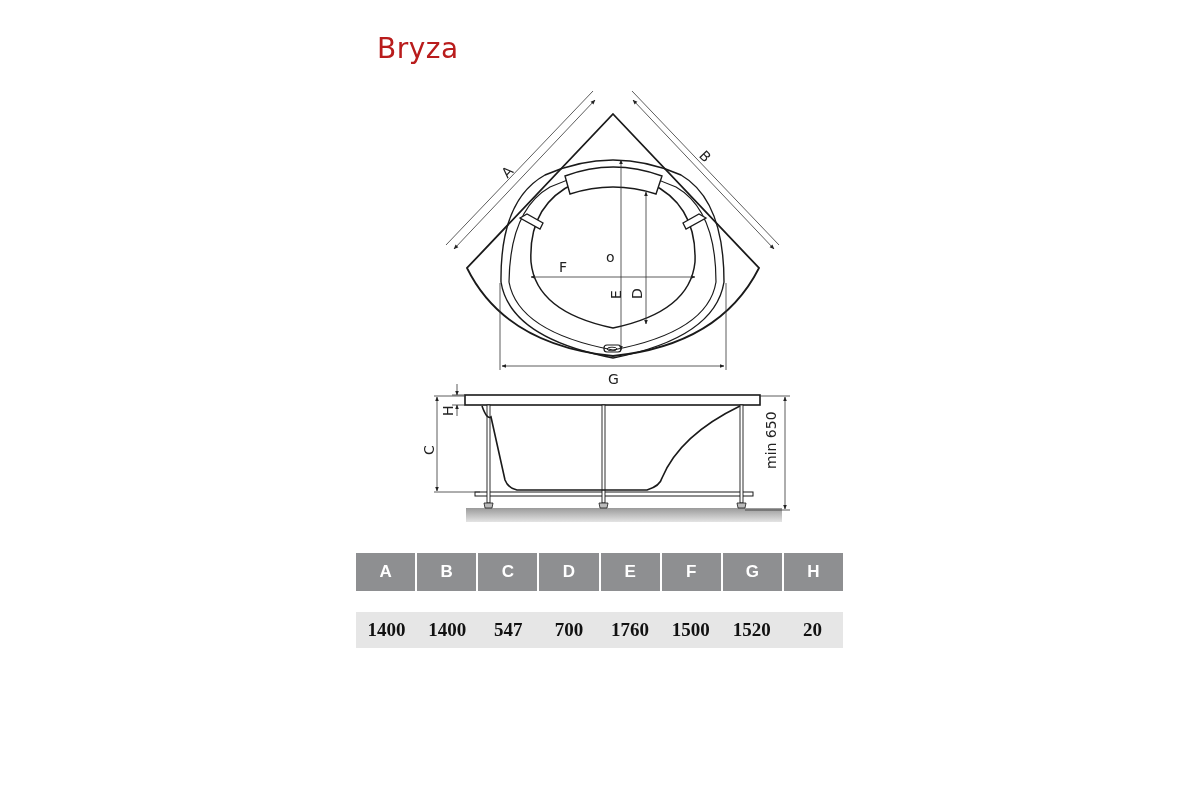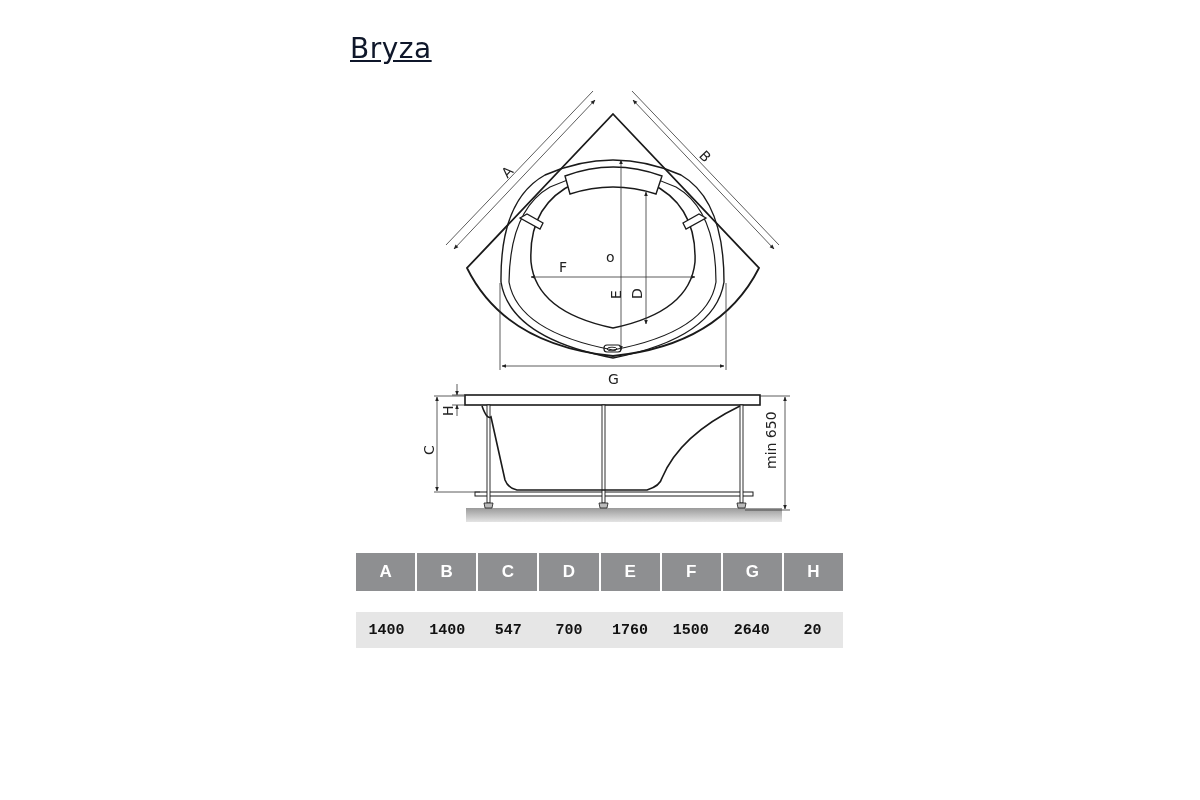--- a/index.html
+++ b/index.html
@@ -1,25 +1,25 @@
 <!DOCTYPE html>
 <html><head>
 <meta charset="utf-8">
 <style>
   html, body { margin:0; padding:0; background:#ffffff; }
   body { width:1200px; height:800px; position:relative; overflow:hidden; font-family:"DejaVu Sans", sans-serif; }
-  .title { position:absolute; left:350px; top:32px; font-size:28px; color:#0f172a; font-family:"DejaVu Sans", sans-serif; letter-spacing:0.5px;text-decoration:underline; }
+  .title { position:absolute; left:377px; top:32px; font-size:28px; color:#b91c1c; font-family:"DejaVu Sans", sans-serif; letter-spacing:0.5px; }
   svg.drawing { position:absolute; left:0; top:0; }
   .dim-label { font-family:"DejaVu Sans", sans-serif; font-size:14px; fill:#222; }
   .table { position:absolute; left:356px; top:553px; width:487px; }
   .hdr-row { display:flex; height:38px; }
   .hdr-cell { flex:1; background:#8e8f91; color:#ffffff; font-family:"Liberation Sans", sans-serif; font-weight:bold; font-size:17px; display:flex; align-items:center; justify-content:center; border-right:2px solid #ffffff; box-sizing:border-box; }
   .hdr-cell:last-child { border-right:none; }
   .val-row { display:flex; height:36px; margin-top:21px; background:#e6e6e6; }
-  .val-cell { flex:1; color:#111; font-family:Liberation Mono, monospace; font-weight:bold; font-size:15px; display:flex; align-items:center; justify-content:center; }
+  .val-cell { flex:1; color:#111; font-family:Liberation Serif, serif; font-weight:bold; font-size:19px; display:flex; align-items:center; justify-content:center; }
 </style>
 </head>
 <body>
 
 <div class="title">Bryza</div>
 
 <svg class="drawing" width="1200" height="800" viewBox="0 0 1200 800" xmlns="http://www.w3.org/2000/svg">
   <defs>
     <marker id="arr" viewBox="0 0 10 10" refX="9" refY="5" markerWidth="6" markerHeight="6" orient="auto-start-reverse">
       <path d="M0,1 L10,5 L0,9 z" fill="#222"></path>
@@ -131,16 +131,16 @@
     <div class="hdr-cell">G</div>
     <div class="hdr-cell">H</div>
   </div>
   <div class="val-row">
     <div class="val-cell">1400</div>
     <div class="val-cell">1400</div>
     <div class="val-cell">547</div>
     <div class="val-cell">700</div>
     <div class="val-cell">1760</div>
     <div class="val-cell">1500</div>
-    <div class="val-cell">2640</div>
+    <div class="val-cell">1520</div>
     <div class="val-cell">20</div>
   </div>
 </div>
 
 </body></html>

